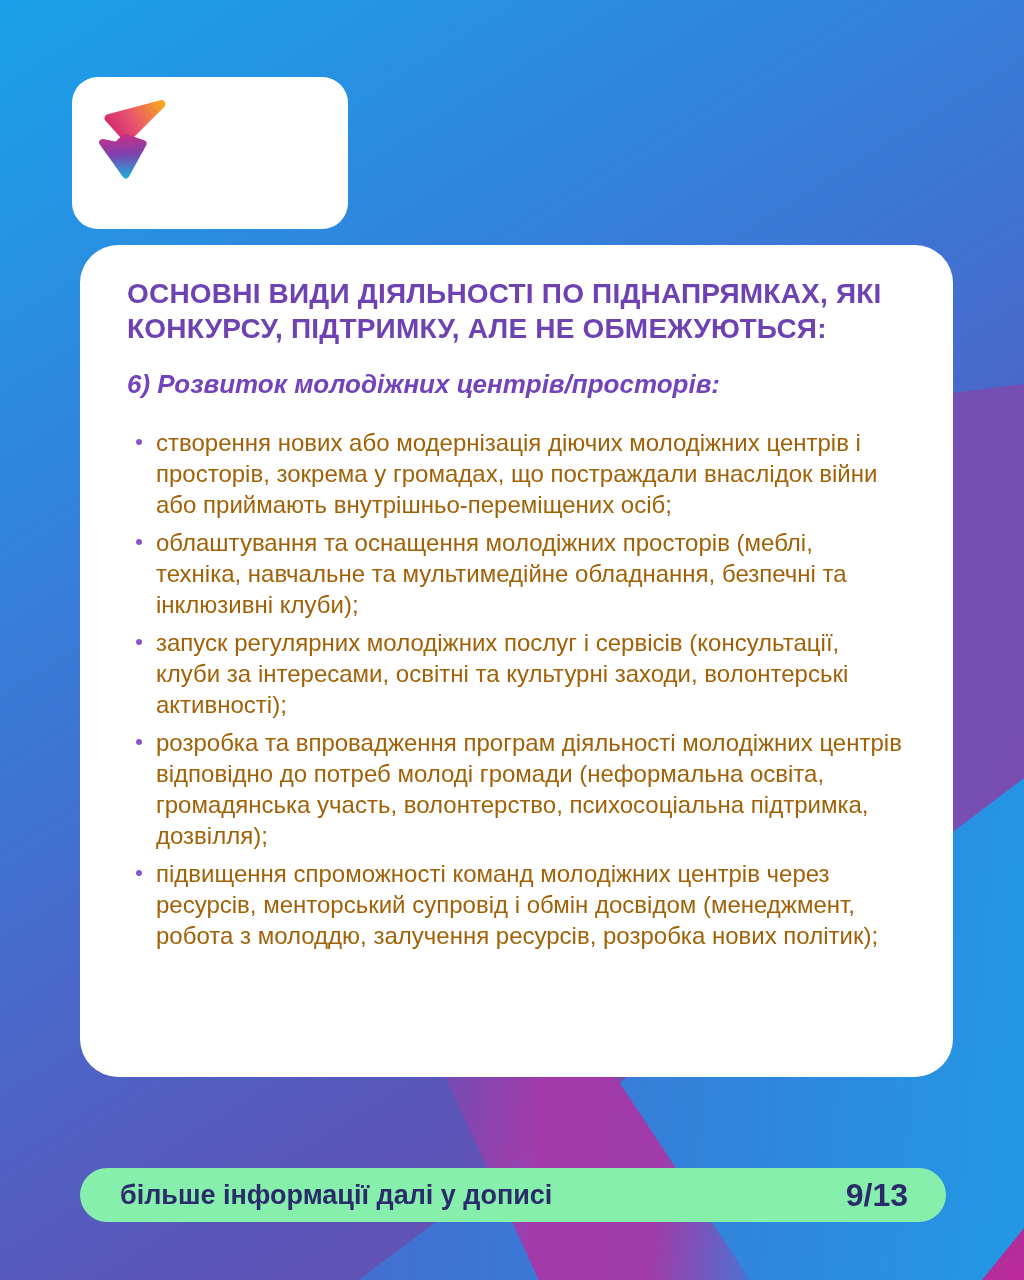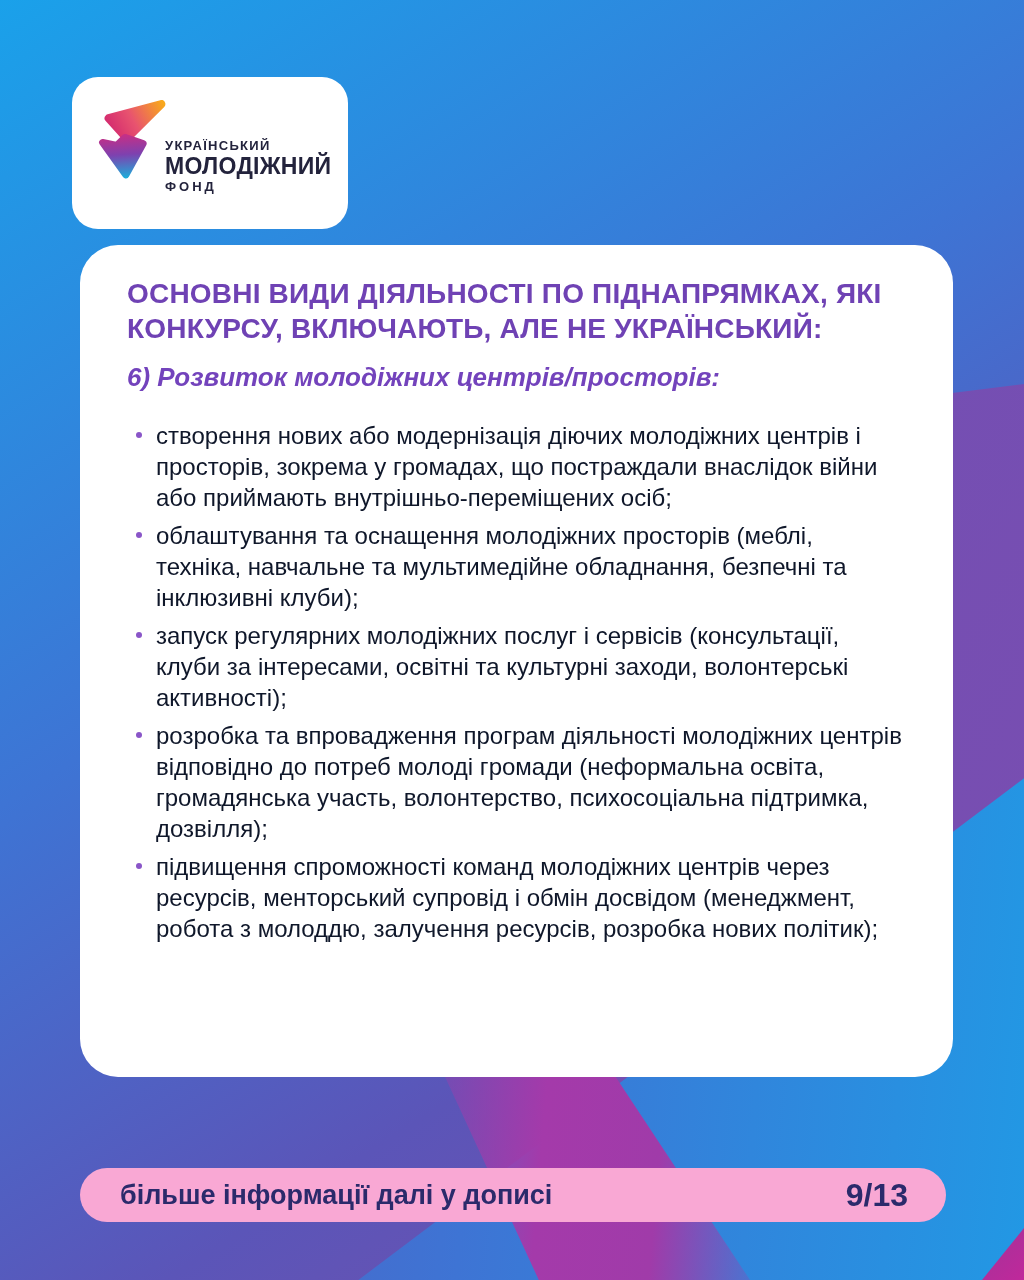--- a/index.html
+++ b/index.html
@@ -44,35 +44,35 @@
   .lt3 { font-size:13px; font-weight:700; letter-spacing:3px; line-height:14px; margin-top:2px; }
   
   .main-card {
     position:absolute; left:80px; top:245px; width:873px; height:832px;
     background:#fff; border-radius:38px;
     padding:31px 50px 8px 47px; box-sizing:border-box;
   }
   .heading { color:#6F42B4; font-weight:800; font-size:28px; line-height:35px; letter-spacing:0.2px; }
   .heading div { white-space:nowrap; }
   .subheading {
-    margin-top:16px; color:#7343BC; font-size:26px; font-weight:700; font-style:italic;
+    margin-top:23px; color:#7343BC; font-size:26px; font-weight:700; font-style:italic;
   }
   .bullet-list { margin:27px 0 0 0; padding:0; list-style:none; }
   .bullet-list li {
     position:relative; padding-left:29px; margin-bottom:7px;
-    color:#0f172a; font-size:24px; line-height:31px; font-weight:500;
+    color:#a16207; font-size:24px; line-height:31px; font-weight:500;
   }
   .bullet-list li::before {
     content:""; position:absolute; left:9px; top:12px;
     width:6px; height:6px; border-radius:50%; background:#8A56C8;
   }
   
   .footer-bar {
     position:absolute; left:80px; top:1168px; width:866px; height:54px;
-    background:#f9a8d4; border-radius:27px;
+    background:#86efac; border-radius:27px;
     display:flex; align-items:center; justify-content:space-between;
     padding:0 38px 0 40px; box-sizing:border-box;
     color:#2B2A6B;
   }
   .footer-note { font-size:27px; font-weight:600; }
   .page-counter { font-size:32px; font-weight:600; }
 </style>
 </head>
 <body>
 
@@ -94,31 +94,26 @@
       </linearGradient>
       <linearGradient id="g2" x1="24" y1="34" x2="27" y2="78" gradientUnits="userSpaceOnUse">
         <stop offset="0" stop-color="#C72F85"></stop>
         <stop offset="0.45" stop-color="#7E41AF"></stop>
         <stop offset="1" stop-color="#18B2DC"></stop>
       </linearGradient>
     </defs>
     <polygon points="10,18 62,4 28,38" fill="url(#g1)" stroke="url(#g1)" stroke-width="8" stroke-linejoin="round"></polygon>
     <polygon points="4,42 18,45 26,37 44,43 27,74" fill="url(#g2)" stroke="url(#g2)" stroke-width="7" stroke-linejoin="round"></polygon>
   </svg>
-  <div class="logo-text">
-    <div class="lt1">УКРАЇНСЬКИЙ</div>
-    <div class="lt2">МОЛОДІЖНИЙ</div>
-    <div class="lt3">ФОНД</div>
-  </div>
 </div>
 
 <div class="main-card">
   <div class="heading">
     <div>ОСНОВНІ ВИДИ ДІЯЛЬНОСТІ ПО ПІДНАПРЯМКАХ, ЯКІ</div>
-    <div>КОНКУРСУ, ВКЛЮЧАЮТЬ, АЛЕ НЕ УКРАЇНСЬКИЙ:</div>
+    <div>КОНКУРСУ, ПІДТРИМКУ, АЛЕ НЕ ОБМЕЖУЮТЬСЯ:</div>
   </div>
   <div class="subheading">6) Розвиток молодіжних центрів/просторів:</div>
   <ul class="bullet-list">
     <li><span>створення нових або модернізація діючих молодіжних центрів і просторів, зокрема у громадах, що постраждали внаслідок війни або приймають внутрішньо-переміщених осіб;</span></li>
     <li><span>облаштування та оснащення молодіжних просторів (меблі, техніка, навчальне та мультимедійне обладнання, безпечні та інклюзивні клуби);</span></li>
     <li><span>запуск регулярних молодіжних послуг і сервісів (консультації, клуби за інтересами, освітні та культурні заходи, волонтерські активності);</span></li>
     <li><span>розробка та впровадження програм діяльності молодіжних центрів відповідно до потреб молоді громади (неформальна освіта, громадянська участь, волонтерство, психосоціальна підтримка, дозвілля);</span></li>
     <li><span>підвищення спроможності команд молодіжних центрів через ресурсів, менторський супровід і обмін досвідом (менеджмент, робота з молоддю, залучення ресурсів, розробка нових політик);</span></li>
   </ul>
 </div>

